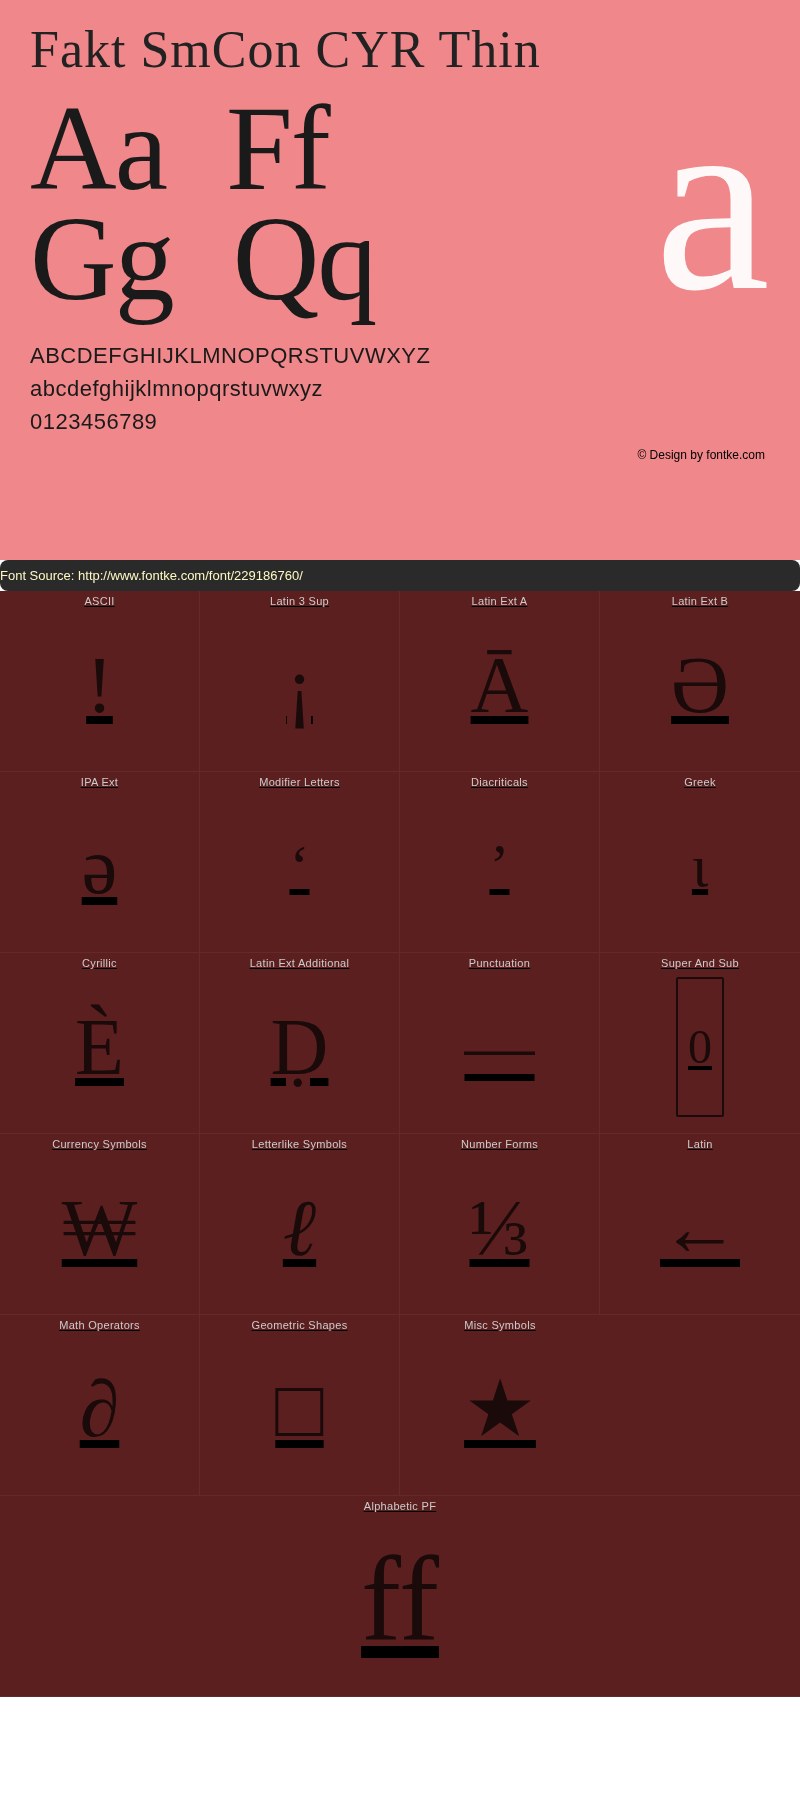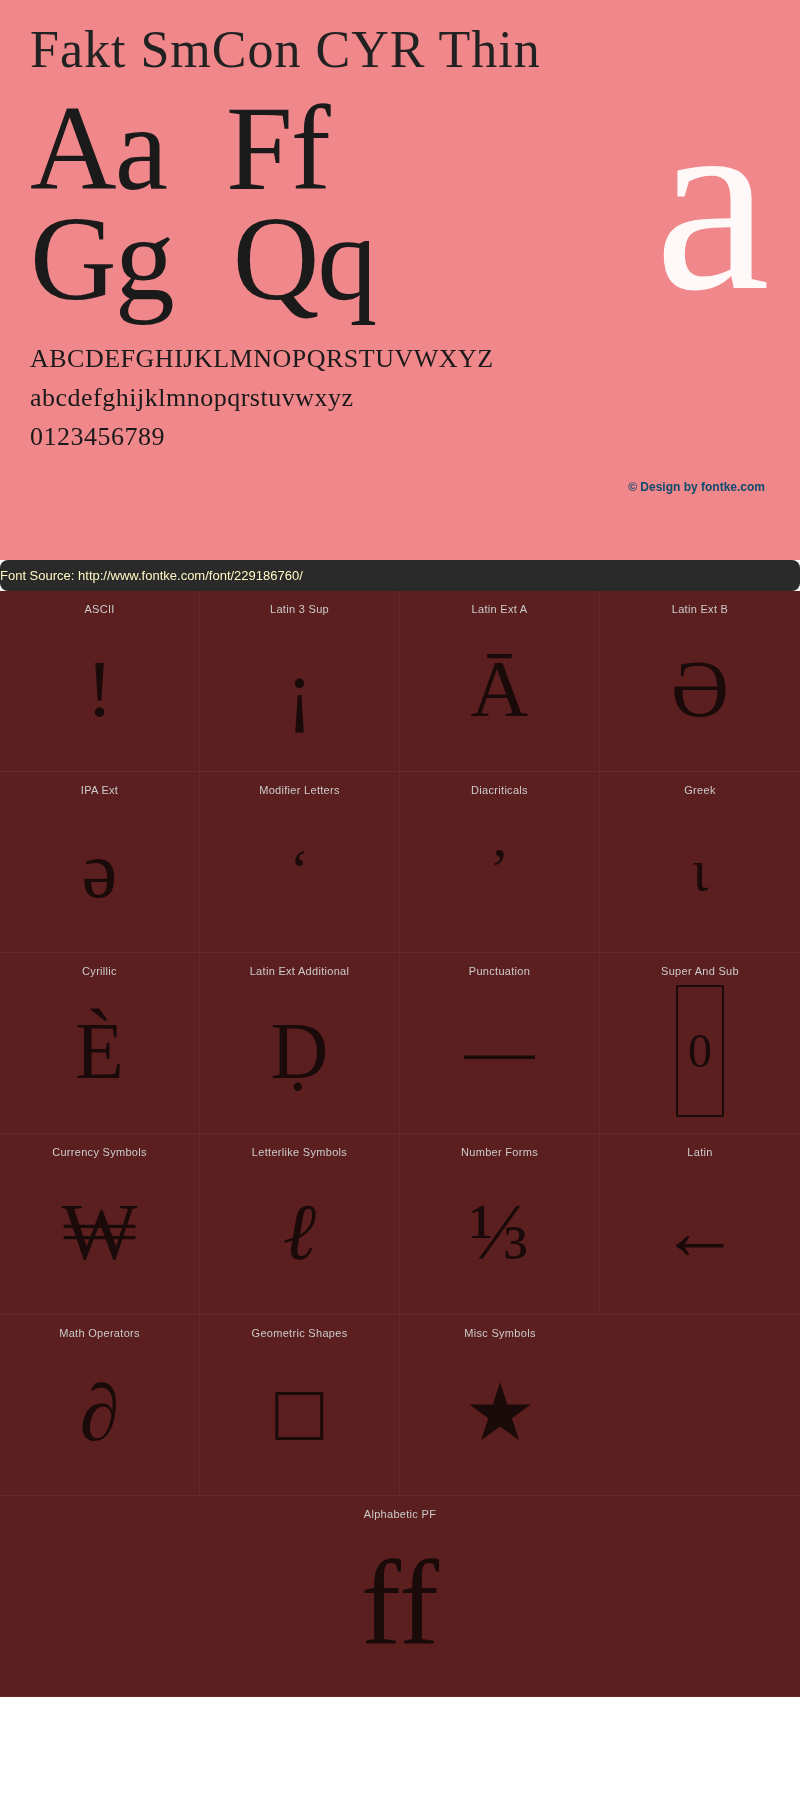--- a/index.html
+++ b/index.html
@@ -55,35 +55,34 @@
       font-family: Georgia, serif;
       line-height: 1;
       opacity: 0.95;
     }
 
     .alphabet-section {
       margin-top: 20px;
     }
 
     .alphabet-line {
-      font-size: 26px;
+      font-size: 22px;
       font-weight: 200;
       color: #1a1a1a;
       letter-spacing: 0.5px;
       line-height: 1.5;
-      font-family: Liberation Serif, serif;
+      font-family: Liberation Sans, sans-serif;
     }
 
     .credit-line {
       text-align: right;
       font-size: 12px;
-      color: #0c4a6e;
-      margin-top: 24px;
+      color: #000000;
+      margin-top: 10px;
       padding-right: 5px;
-      font-weight: bold;
     }
 
     .source-bar {
       background: #2a2a2a;
       color: #fef9c3;
       font-size: 13px;
       padding: 8px 0;
       text-align: left;
       border-radius: 8px;
     }
@@ -93,28 +92,29 @@
       padding: 0;
     }
 
     .grid-row {
       display: grid;
       grid-template-columns: 1fr 1fr 1fr 1fr;
       border-bottom: 1px solid rgba(255,255,255,0.05);
     }
 
     .grid-cell {
-      padding: 12px 10px 16px 10px;
+      padding: 4px 10px 16px 10px;
       text-align: center;
       border-right: 1px solid rgba(255,255,255,0.05);
       min-height: 150px;
       display: flex;
       flex-direction: column;
       align-items: center;
       justify-content: space-between;
+      text-decoration: underline;
     }
 
     .grid-cell:last-child { border-right: none; }
 
     .cell-label {
       font-size: 11px;
       color: #ccc;
       letter-spacing: 0.3px;
       margin-bottom: 8px;
       align-self: flex-start;

